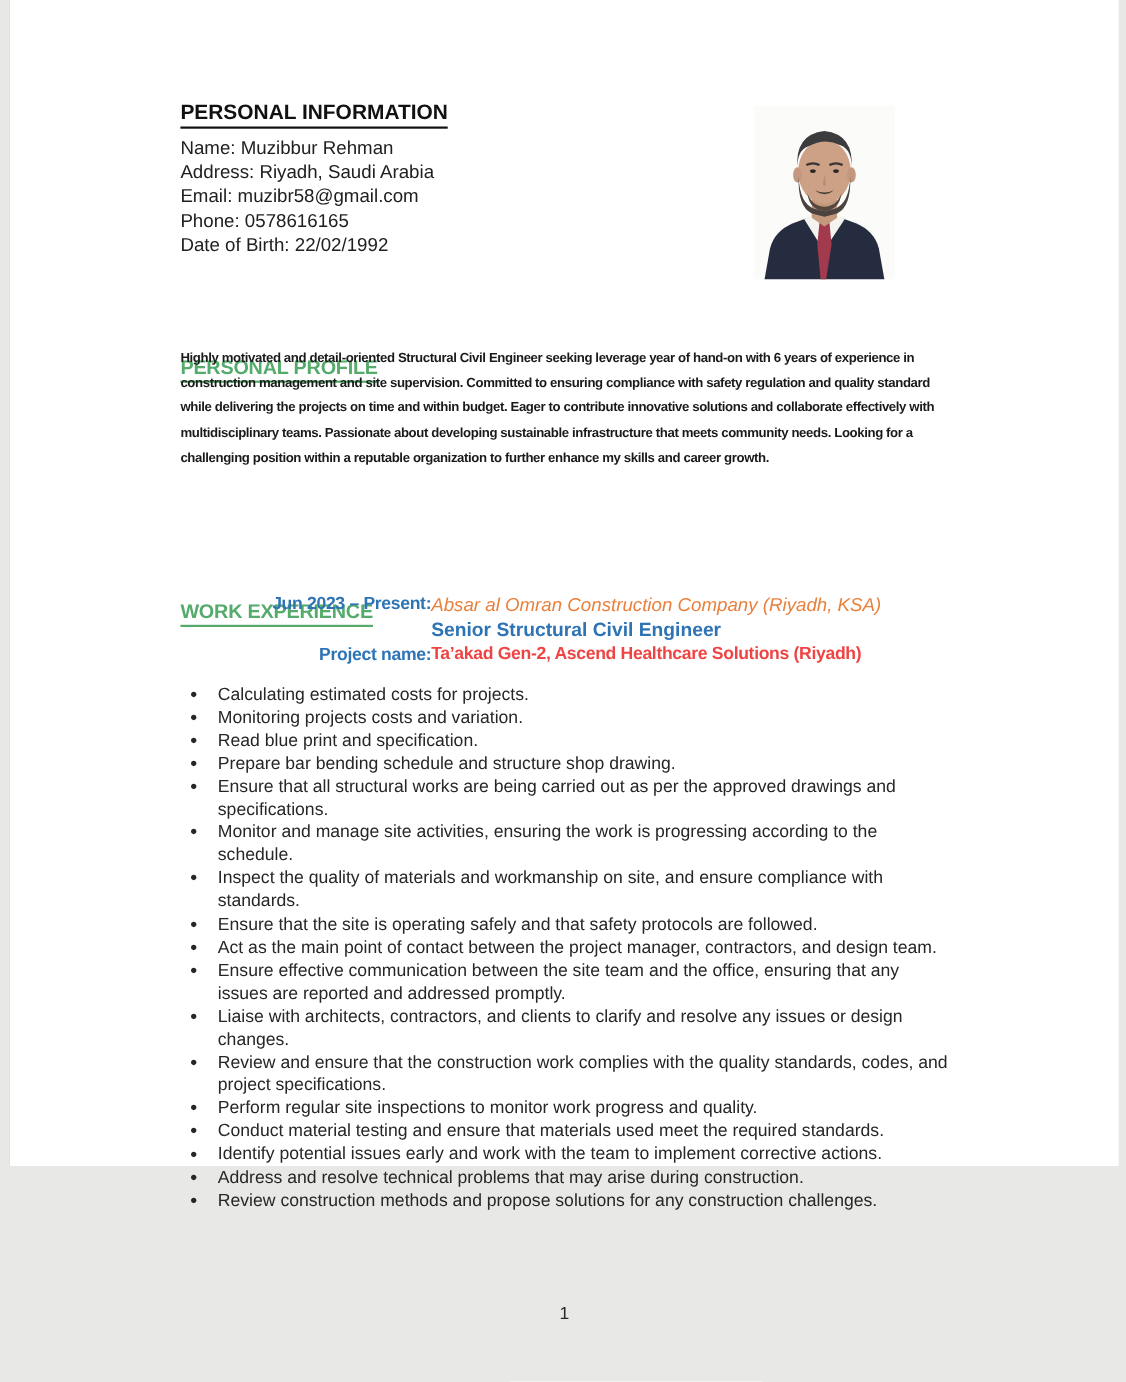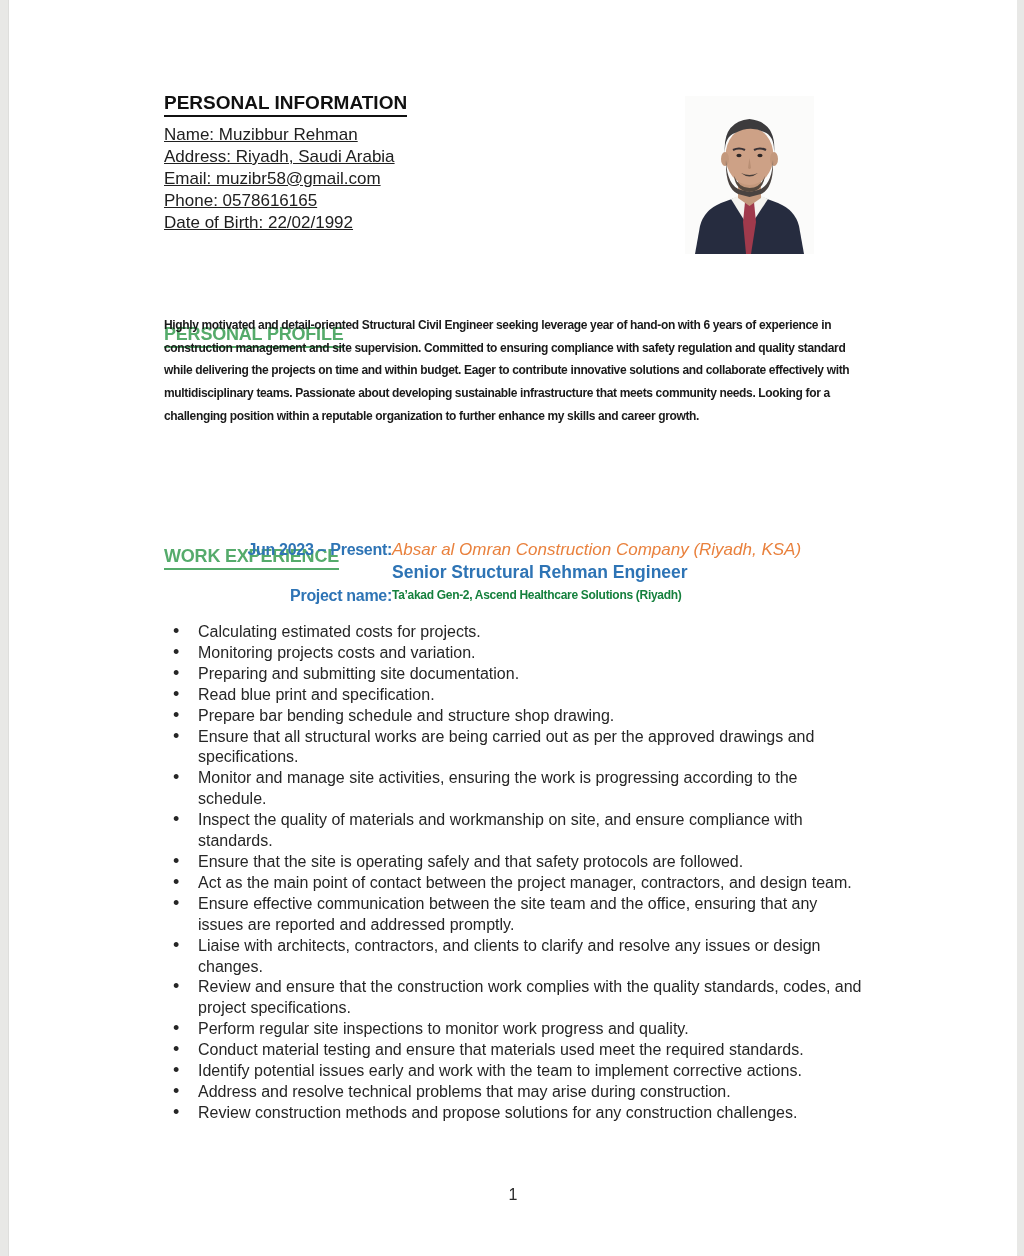--- a/index.html
+++ b/index.html
@@ -6,37 +6,37 @@
   html,body { width:1024px; height:1256px; }
   body {
     background:#e8e8e6;
     position:relative;
     font-family:"Liberation Sans","DejaVu Sans",sans-serif;
     color:#1c1c1c;
     overflow:hidden;
   }
   .page {
     position:absolute; left:8px; top:0;
-    width:1009px; height:1256px;
+    width:1009px; height:1060px;
     background:#ffffff;
     border-left:1px solid #dededc;
   }
   
   .pi-heading {
     position:absolute; left:155px; top:92px;
     font-size:19px; font-weight:bold; color:#111;
   }
   .u-black {
     display:inline-block;
     border-bottom:2.5px solid #111;
     padding-bottom:1px;
   }
   .info-lines {
     position:absolute; left:155px; top:124px;
-    font-size:17px; line-height:22px; color:#202020;text-decoration:underline;
+    font-size:17px; line-height:22px; color:#202020;
   }
   
   .photo {
     position:absolute; left:676px; top:96px;
     width:129px; height:158px;
   }
   .photo svg { display:block; width:100%; height:100%; }
   
   .green-heading {
     position:absolute; left:155px;
@@ -73,22 +73,22 @@
   }
   .we-company {
     font-size:17px; font-style:italic;
     color:#e9813d; line-height:23px;
   }
   .we-position {
     font-size:17.5px; font-weight:bold;
     color:#2e74b5; line-height:23px;
   }
   .we-project {
-    font-size:12px; font-weight:bold;
-    color:#15803d; letter-spacing:-0.3px;
+    font-size:16px; font-weight:bold;
+    color:#ef4444; letter-spacing:-0.3px;
     line-height:22px;
   }
   
   .bullets {
     position:absolute; left:155px; top:622px;
     width:702px;
     list-style:none;
     font-size:16px; line-height:20.9px;
     color:#262626;
   }
@@ -159,30 +159,29 @@
 
   <h2 class="green-heading gh-profile"><span class="u-green">PERSONAL PROFILE</span></h2>
   <p class="profile-text">Highly motivated and detail-oriented Structural Civil Engineer seeking leverage year of hand-on with 6 years of experience in construction management and site supervision. Committed to ensuring compliance with safety regulation and quality standard while delivering the projects on time and within budget. Eager to contribute innovative solutions and collaborate effectively with multidisciplinary teams. Passionate about developing sustainable infrastructure that meets community needs. Looking for a challenging position within a reputable organization to further enhance my skills and career growth.</p>
 
   <h2 class="green-heading gh-work"><span class="u-green">WORK EXPERIENCE</span></h2>
 
   <div class="we-grid">
     <div class="we-label">Jun 2023 – Present:</div>
     <div class="we-company">Absar al Omran Construction Company (Riyadh, KSA)</div>
     <div></div>
-    <div class="we-position">Senior Structural Rehman Engineer</div>
+    <div class="we-position">Senior Structural Civil Engineer</div>
     <div class="we-label">Project name:</div>
     <div class="we-project">Ta’akad Gen-2, Ascend Healthcare Solutions (Riyadh)</div>
   </div>
 
   <ul class="bullets">
 
   <li>Calculating estimated costs for projects.</li>
       <li>Monitoring projects costs and variation.</li>
-      <li>Preparing and submitting site documentation.</li>
       <li>Read blue print and specification.</li>
       <li>Prepare bar bending schedule and structure shop drawing.</li>
       <li>Ensure that all structural works are being carried out as per the approved drawings and specifications.</li>
       <li>Monitor and manage site activities, ensuring the work is progressing according to the schedule.</li>
       <li>Inspect the quality of materials and workmanship on site, and ensure compliance with standards.</li>
       <li>Ensure that the site is operating safely and that safety protocols are followed.</li>
       <li>Act as the main point of contact between the project manager, contractors, and design team.</li>
       <li>Ensure effective communication between the site team and the office, ensuring that any issues are reported and addressed promptly.</li>
       <li>Liaise with architects, contractors, and clients to clarify and resolve any issues or design changes.</li>
       <li>Review and ensure that the construction work complies with the quality standards, codes, and project specifications.</li>

